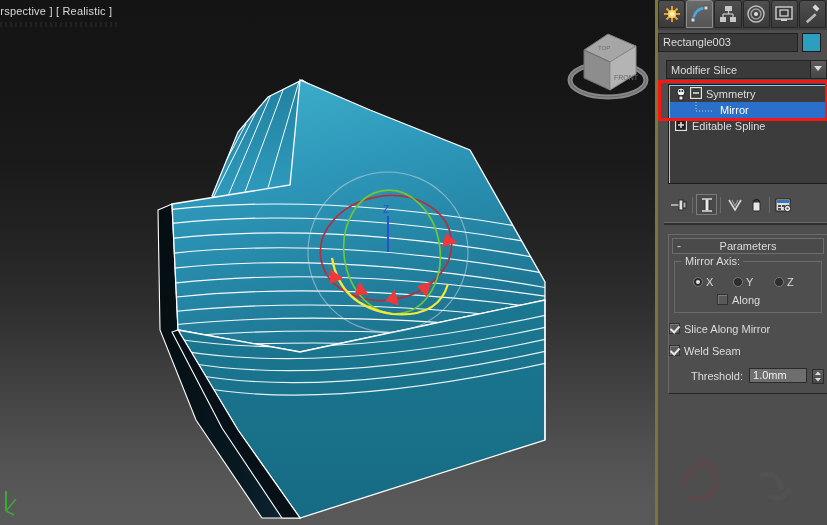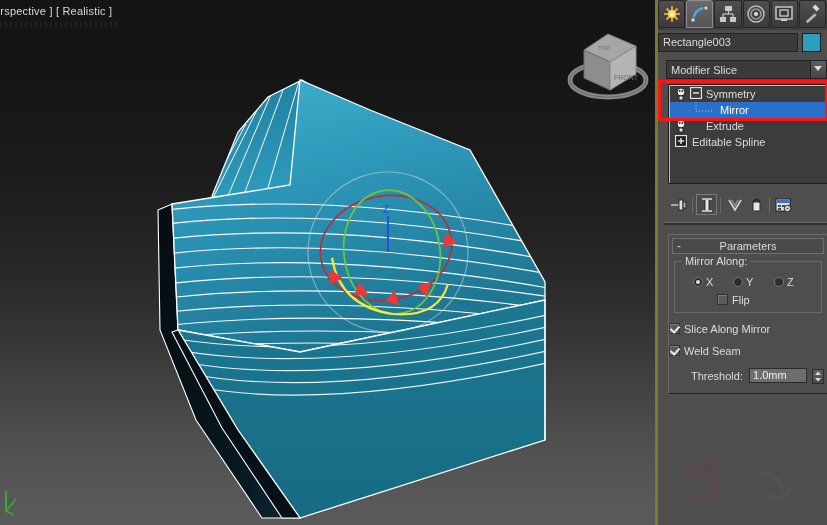--- a/index.html
+++ b/index.html
@@ -670,31 +670,20 @@
       </div>
 
       <div class="stack-entry selected">
         <svg style="position:absolute;left:24px;top:0;" width="24" height="16" viewBox="0 0 24 16">
           <line x1="2" y1="-6" x2="2" y2="9" stroke="#cfcfcf" stroke-width="1" stroke-dasharray="1,2"></line>
           <line x1="2" y1="9" x2="20" y2="9" stroke="#cfcfcf" stroke-width="1" stroke-dasharray="1,2"></line>
         </svg>
         <span class="stk-label" style="left:50px">Mirror</span>
       </div>
 
-      <div class="stack-entry">
-        <span class="stk-icon" style="left:4px">
-          <svg width="14" height="14" viewBox="0 0 14 14">
-            <circle cx="7" cy="5" r="4" fill="#f2f2f2" stroke="#202020" stroke-width="1"></circle>
-            <circle cx="5.6" cy="4" r="1" fill="#2a2a2a"></circle>
-            <circle cx="8.4" cy="4" r="1" fill="#2a2a2a"></circle>
-            <rect x="5" y="9" width="4" height="4" fill="#e6e6e6" stroke="#202020" stroke-width="1"></rect>
-          </svg>
-        </span>
-        <span class="stk-label" style="left:36px">Extrude</span>
-      </div>
 
       <div class="stack-entry">
         <span class="stk-icon" style="left:5px">
           <svg width="12" height="12" viewBox="0 0 12 12">
             <rect x="0.5" y="0.5" width="11" height="11" fill="#1f1f1f" stroke="#e2e2e2" stroke-width="1.3"></rect>
             <line x1="3" y1="6" x2="9" y2="6" stroke="#e2e2e2" stroke-width="1.5"></line>
             <line x1="6" y1="3" x2="6" y2="9" stroke="#e2e2e2" stroke-width="1.5"></line>
           </svg>
         </span>
         <span class="stk-label" style="left:22px">Editable Spline</span>
@@ -760,34 +749,34 @@
   <div id="tb-rule"></div>
 
   <div id="params">
 
     <div id="params-header">
       <span id="params-minus">-</span>
       <span>Parameters</span>
     </div>
 
     <div id="axis-group">
-      <span id="axis-group-title">Mirror Along:</span>
+      <span id="axis-group-title">Mirror Axis:</span>
 
       <div class="radio-item" style="left:18px">
         <span class="radio-dot on"></span><span>X</span>
       </div>
       <div class="radio-item" style="left:58px">
         <span class="radio-dot"></span><span>Y</span>
       </div>
       <div class="radio-item" style="left:99px">
         <span class="radio-dot"></span><span>Z</span>
       </div>
 
       <div id="flip-row">
-        <span class="cbx"></span><span>Flip</span>
+        <span class="cbx"></span><span>Along</span>
       </div>
     </div>
 
     <div class="opt-row" style="top:88px">
       <span class="cbx on"></span><span>Slice Along Mirror</span>
     </div>
 
     <div class="opt-row" style="top:110px">
       <span class="cbx on"></span><span>Weld Seam</span>
     </div>

